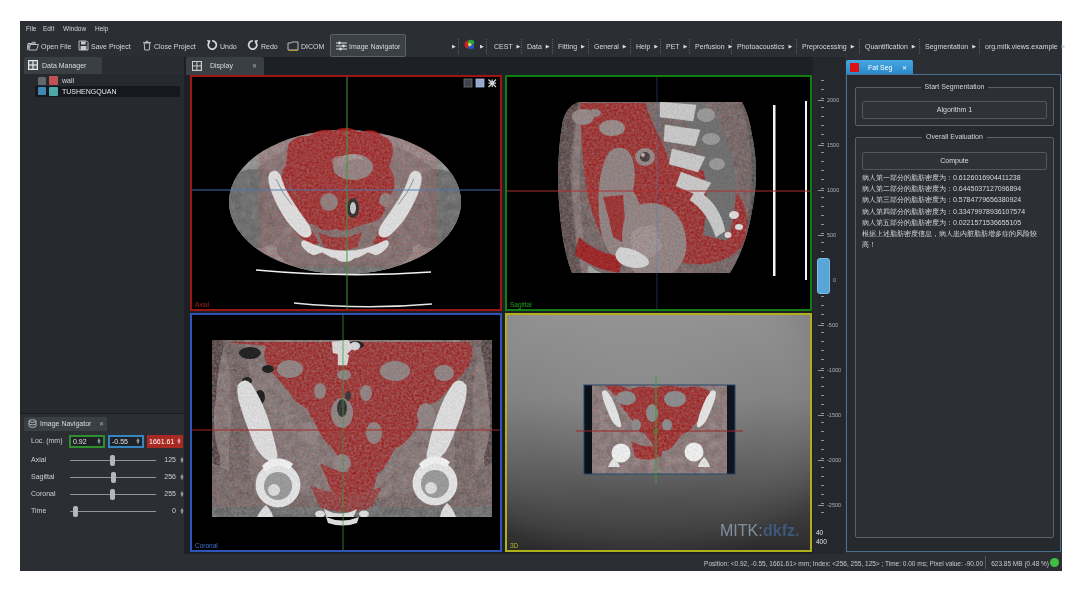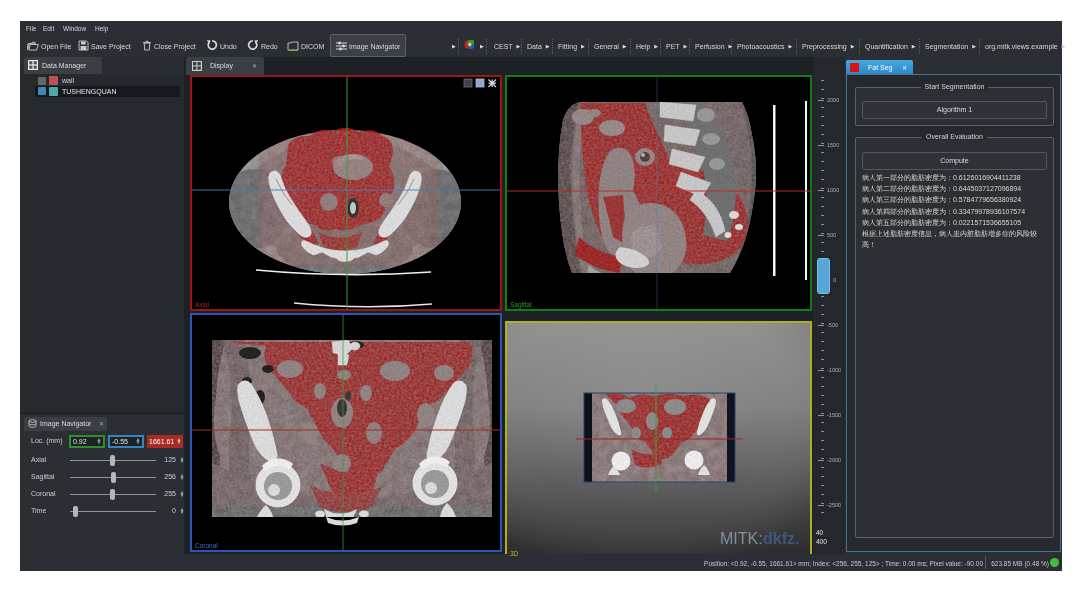--- a/index.html
+++ b/index.html
@@ -466,21 +466,21 @@
             <rect x="20" y="25" width="280" height="177" filter="url(#grainD)" opacity="0.16"></rect>
           </g>
           <path d="M134 202 q16 7 33 0 l-2 6 q-14 5 -29 0 z" fill="#dadada"></path>
 
           <line x1="0" y1="115" x2="308" y2="115" stroke="#a82828" stroke-width="1"></line>
           <line x1="151" y1="0" x2="151" y2="235" stroke="#3f9b3f" stroke-width="1" opacity="0.75"></line>
         </g>
       </svg>
       <div class="vlabel" style="color:#4070d0;">Coronal</div>
     </div>
-    <div id="view3D" class="view" style="left:321px;top:264px;width:307px;height:239px;border:2px solid #b0b01c;">
+    <div id="view3D" class="view" style="left:321px;top:256px;width:307px;height:239px;border:2px solid #b0b01c;">
       <svg width="303" height="235" viewBox="0 0 303 235">
         <defs>
           <linearGradient id="bg3d" x1="0" y1="0" x2="0" y2="1">
             <stop offset="0%" stop-color="#8f8f8f"></stop>
             <stop offset="35%" stop-color="#7f7f7f"></stop>
             <stop offset="65%" stop-color="#5c5c5c"></stop>
             <stop offset="100%" stop-color="#313131"></stop>
           </linearGradient>
           <radialGradient id="bglight" cx="45%" cy="38%" r="70%">
             <stop offset="0%" stop-color="#ffffff" stop-opacity="0.10"></stop>

